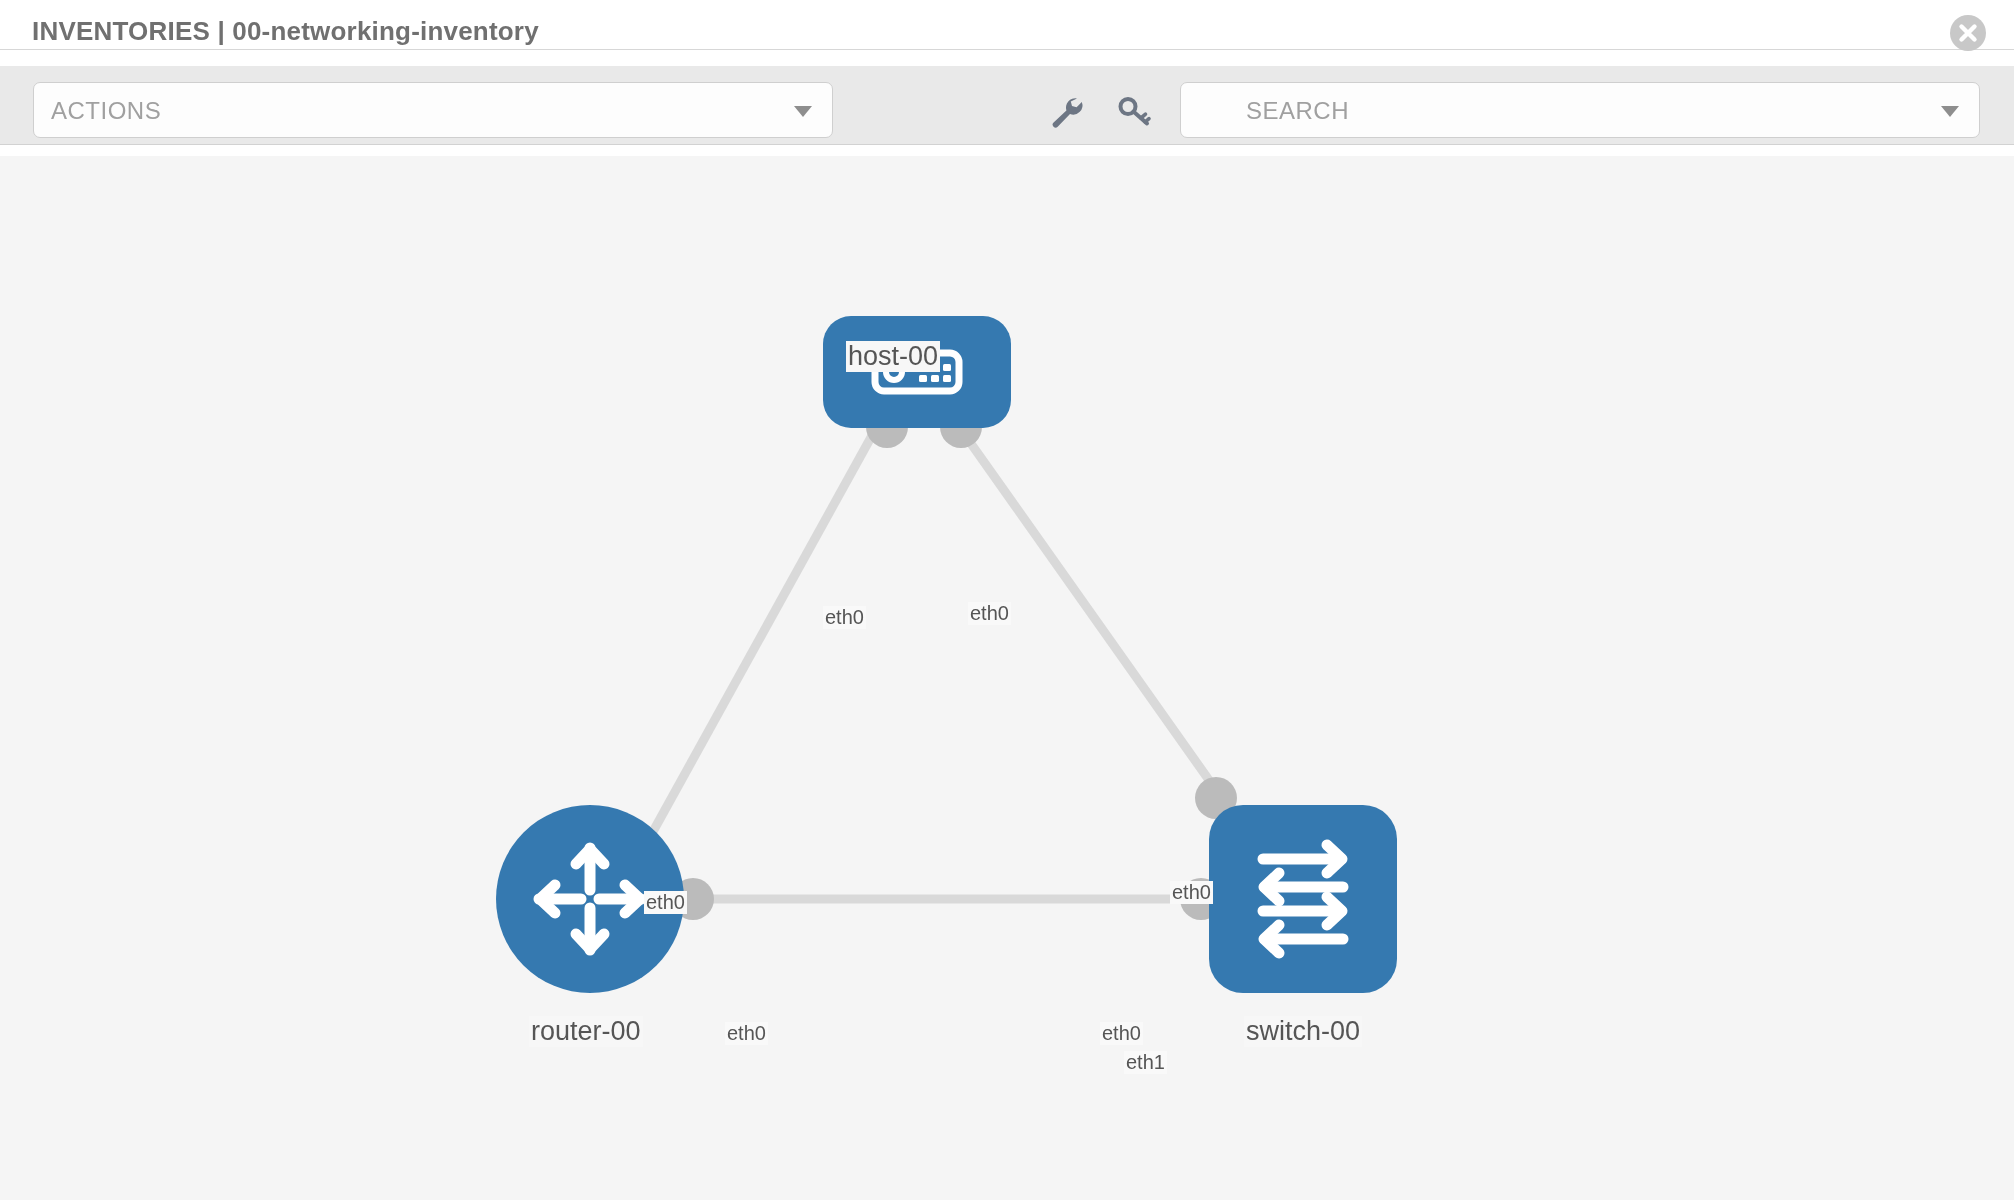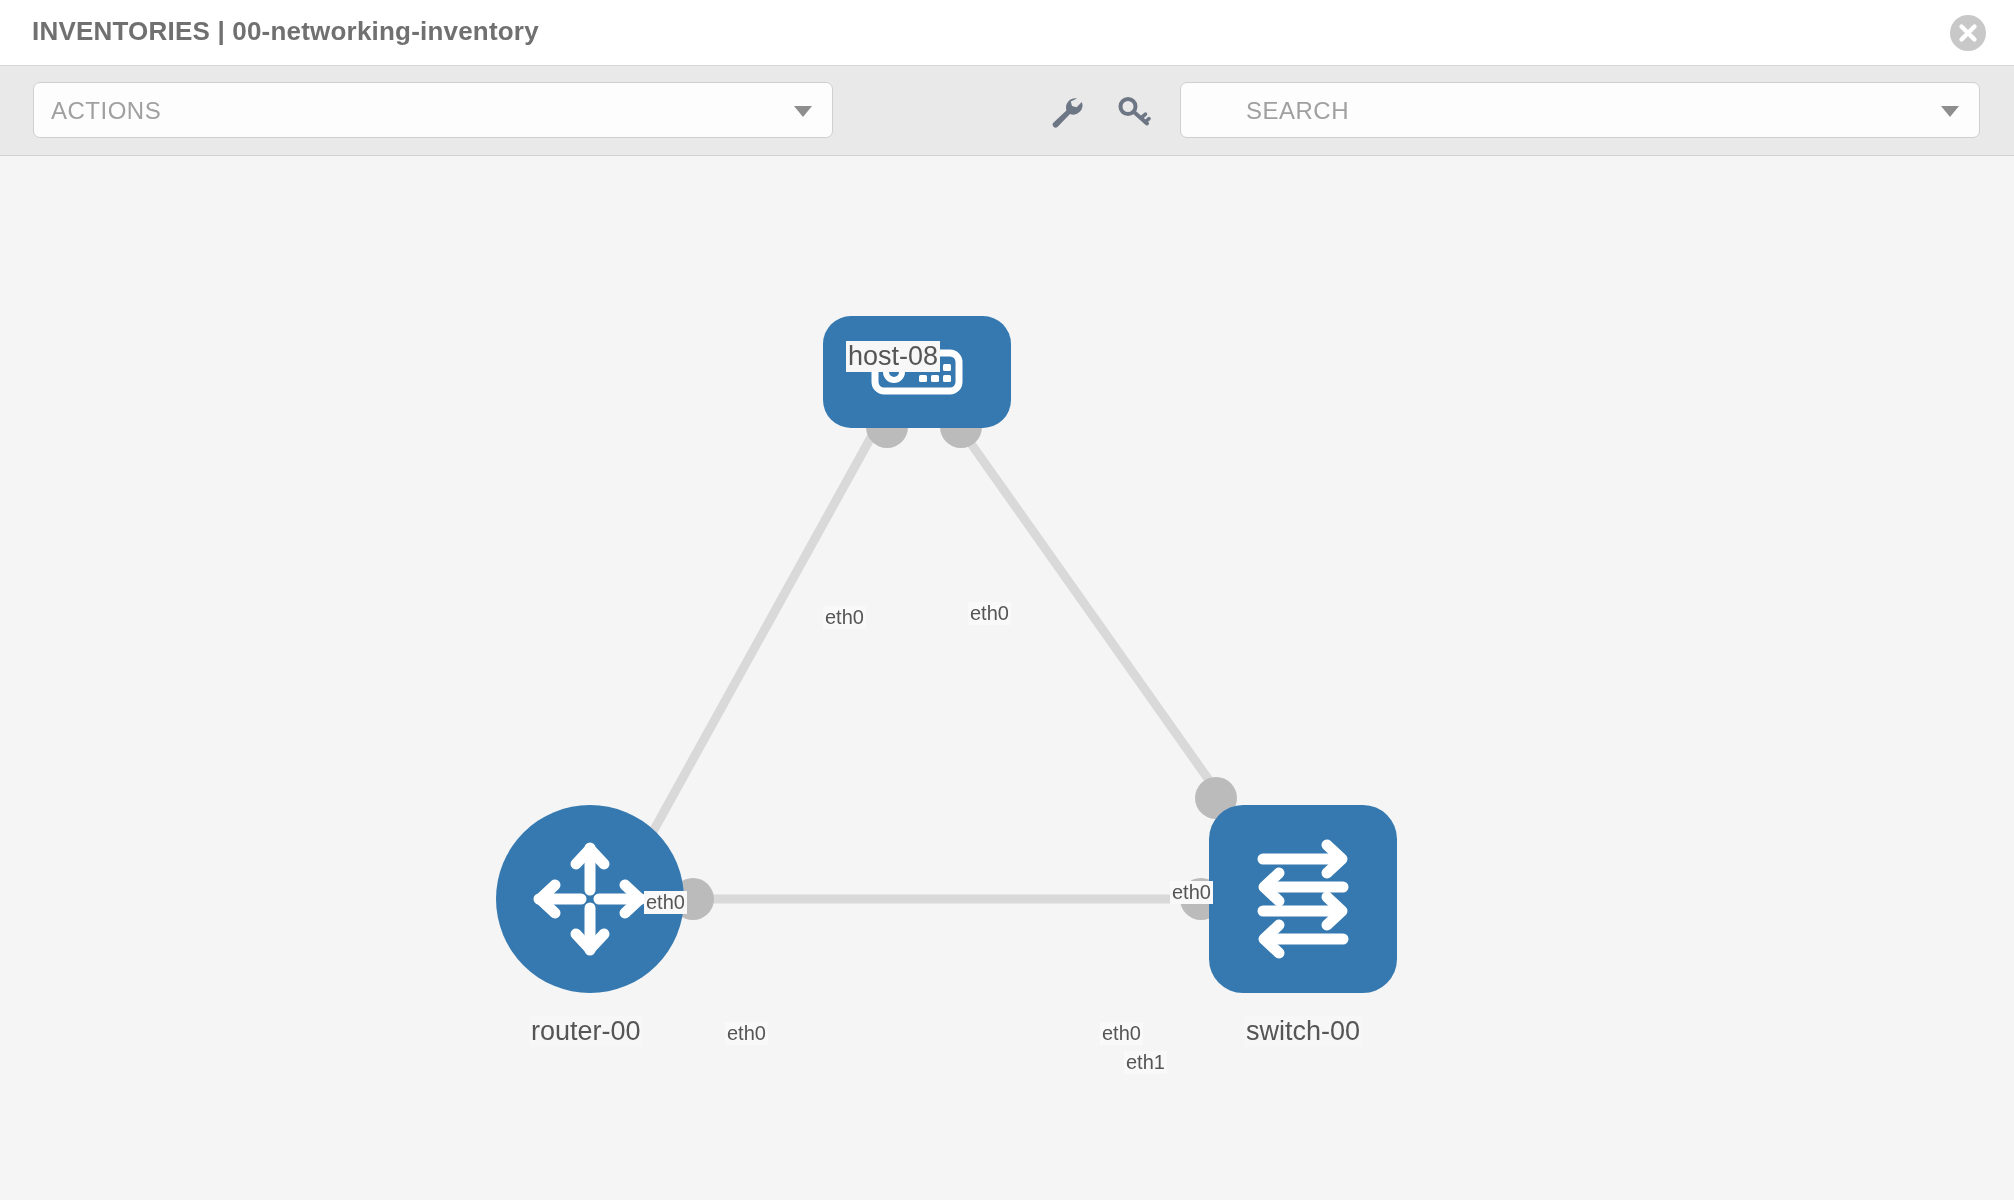--- a/index.html
+++ b/index.html
@@ -11,21 +11,21 @@
   }
   #app {
     position: relative;
     width: 2014px; height: 1200px;
     background: #ffffff;
   }
 
   
   .header {
     position: absolute; left: 0; top: 0;
-    width: 2014px; height: 66px;
+    width: 2014px; height: 50px;
     background: #ffffff;
     border-bottom: 1px solid #d7d7d7;
     box-sizing: border-box;
   }
   .header-title {
     position: absolute; left: 32px; top: 16px;
     font-size: 26px;
     font-weight: bold;
     color: #707070;
     letter-spacing: 0.2px;
@@ -36,21 +36,21 @@
     width: 36px; height: 36px;
     border-radius: 50%;
     background: #c8c8c8;
     cursor: pointer;
   }
   .close-btn svg { display:block; }
 
   
   .toolbar {
     position: absolute; left: 0; top: 66px;
-    width: 2014px; height: 90px;
+    width: 2014px; height: 79px;
     background: #e9e9e9;
     border-bottom: 1px solid #d2d2d2;
     box-sizing: border-box;
   }
   .actions-select {
     position: absolute; left: 33px; top: 16px;
     width: 800px; height: 56px;
     background: #fdfdfd;
     border: 1px solid #cfcfcf;
     border-radius: 7px;
@@ -244,21 +244,21 @@
           <path d="M102 50 H24"></path>
             <path d="M38 36 L23 50 L38 64"></path>
           <path d="M22 74 H100"></path>
             <path d="M86 60 L101 74 L86 88"></path>
           <path d="M102 102 H24"></path>
             <path d="M38 88 L23 102 L38 116"></path>
         </g>
       </svg>
     </div>
 
-    <div class="node-label" style="left:846px; top:185px;">host-08</div>
+    <div class="node-label" style="left:846px; top:185px;">host-00</div>
     <div class="node-label" style="left:529px; top:860px;">router-00</div>
     <div class="node-label" style="left:1244px; top:860px;">switch-00</div>
 
     <div class="edge-label" style="left:823px; top:450px;">eth0</div>
     <div class="edge-label" style="left:968px; top:446px;">eth0</div>
     <div class="edge-label" style="left:644px; top:735px;">eth0</div>
     <div class="edge-label" style="left:1170px; top:725px;">eth0</div>
     <div class="edge-label" style="left:725px; top:866px;">eth0</div>
     <div class="edge-label" style="left:1100px; top:866px;">eth0</div>
     <div class="edge-label" style="left:1124px; top:866px;margin-top:29px;">eth1</div>

